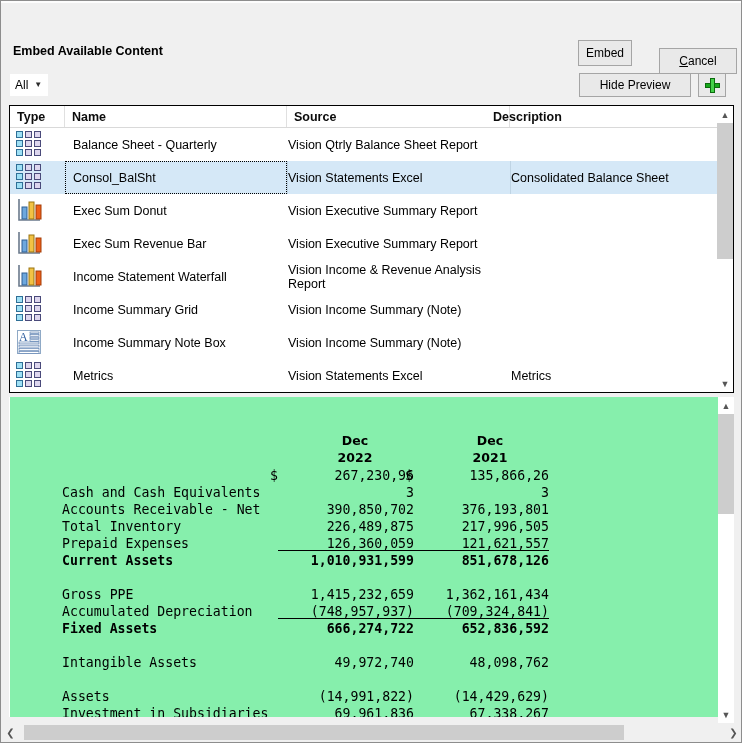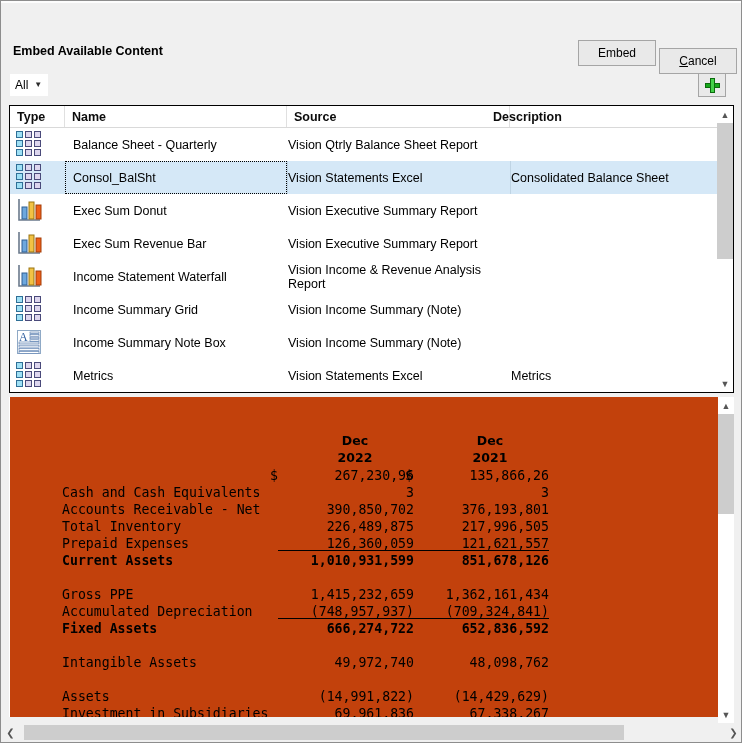--- a/index.html
+++ b/index.html
@@ -27,21 +27,21 @@
   .headline{position:absolute;left:12px;top:43px;font-size:12.5px;font-weight:bold;color:#000;}
 
   .combo{position:absolute;left:9px;top:73px;width:38px;height:22px;background:#ffffff;
     display:flex;align-items:center;cursor:default;}
   .combo .cval{font-size:12px;margin-left:5px;color:#000;}
   .combo .carrow{margin-left:6px;font-size:8px;color:#2b2b2b;line-height:1;}
 
   .btn{position:absolute;box-sizing:border-box;background:#e9e9e9;border:1px solid #a5a5a5;
     font-size:12px;color:#000;display:flex;align-items:center;justify-content:center;
     font-family:"Liberation Sans",sans-serif;cursor:default;}
-  #embed-btn{left:577px;top:39px;width:78px;height:26px;}
+  #embed-btn{left:577px;top:39px;width:54px;height:26px;}
   #cancel-btn{left:658px;top:39px;width:78px;height:26px;margin-top:8px;}
   #hide-preview-btn{left:578px;top:72px;width:112px;height:24px;}
   #add-btn{left:697px;top:72px;width:28px;height:24px;}
   .accel{text-decoration:underline;}
 
   .plus{position:relative;width:15px;height:15px;}
   .plus i{position:absolute;background:#17a81a;border:1px solid #0b6b0d;box-sizing:border-box;}
   .plus i.h{left:0;top:5px;width:15px;height:5px;}
   .plus i.v{left:5px;top:0;width:5px;height:15px;}
   .plus u{position:absolute;left:6px;top:1px;width:3px;height:13px;background:#43d147;}
@@ -79,21 +79,21 @@
   
   .vsb{position:absolute;top:0;width:16px;background:#ffffff;}
   .vsb .arrow{position:absolute;left:0;width:16px;height:17px;
     display:flex;align-items:center;justify-content:center;background:#ffffff;color:#555;font-size:9px;}
   .vsb .track{position:absolute;left:0;width:16px;background:#ffffff;}
   .vsb .thumb{position:absolute;left:0;width:16px;background:#cdcdcd;}
 
   
   .preview{position:absolute;left:8px;top:396px;width:725px;height:320px;
     box-sizing:border-box;background:#ffffff;border-left:1px solid #ffffff;overflow:hidden;}
-  .doc{position:absolute;left:0;top:0;width:709px;height:320px;background:#c2410c;
+  .doc{position:absolute;left:0;top:0;width:709px;height:320px;background:#86efac;
     font-family:"DejaVu Sans Mono","Liberation Mono",monospace;font-size:13.2px;color:#000;}
   .dl{position:absolute;white-space:pre;}
   .colhdr{font-family:"DejaVu Sans","Liberation Sans",sans-serif;font-weight:bold;
     font-size:12.5px;text-align:center;width:80px;}
   .num{text-align:right;width:118px;}
   .bold{font-weight:bold;}
   .rule{position:absolute;height:1px;background:#000;}
 
   
   .pv-vsb{position:absolute;left:717px;top:396px;width:16px;height:326px;background:#fff;}
@@ -117,20 +117,23 @@
   <div class="combo">
     <span class="cval">All</span>
     <span class="carrow">▼</span>
   </div>
 
   <div class="btn" id="embed-btn">
     <span>Embed</span>
   </div>
   <div class="btn" id="cancel-btn">
     <span><span class="accel">C</span><span>ancel</span></span>
+  </div>
+  <div class="btn" id="hide-preview-btn">
+    <span>Hide Preview</span>
   </div>
   <div class="btn" id="add-btn">
     <span class="plus">
         <i class="h"></i>
         <i class="v"></i>
         <u></u>
       </span>
   </div>
 
   <div class="listview">

